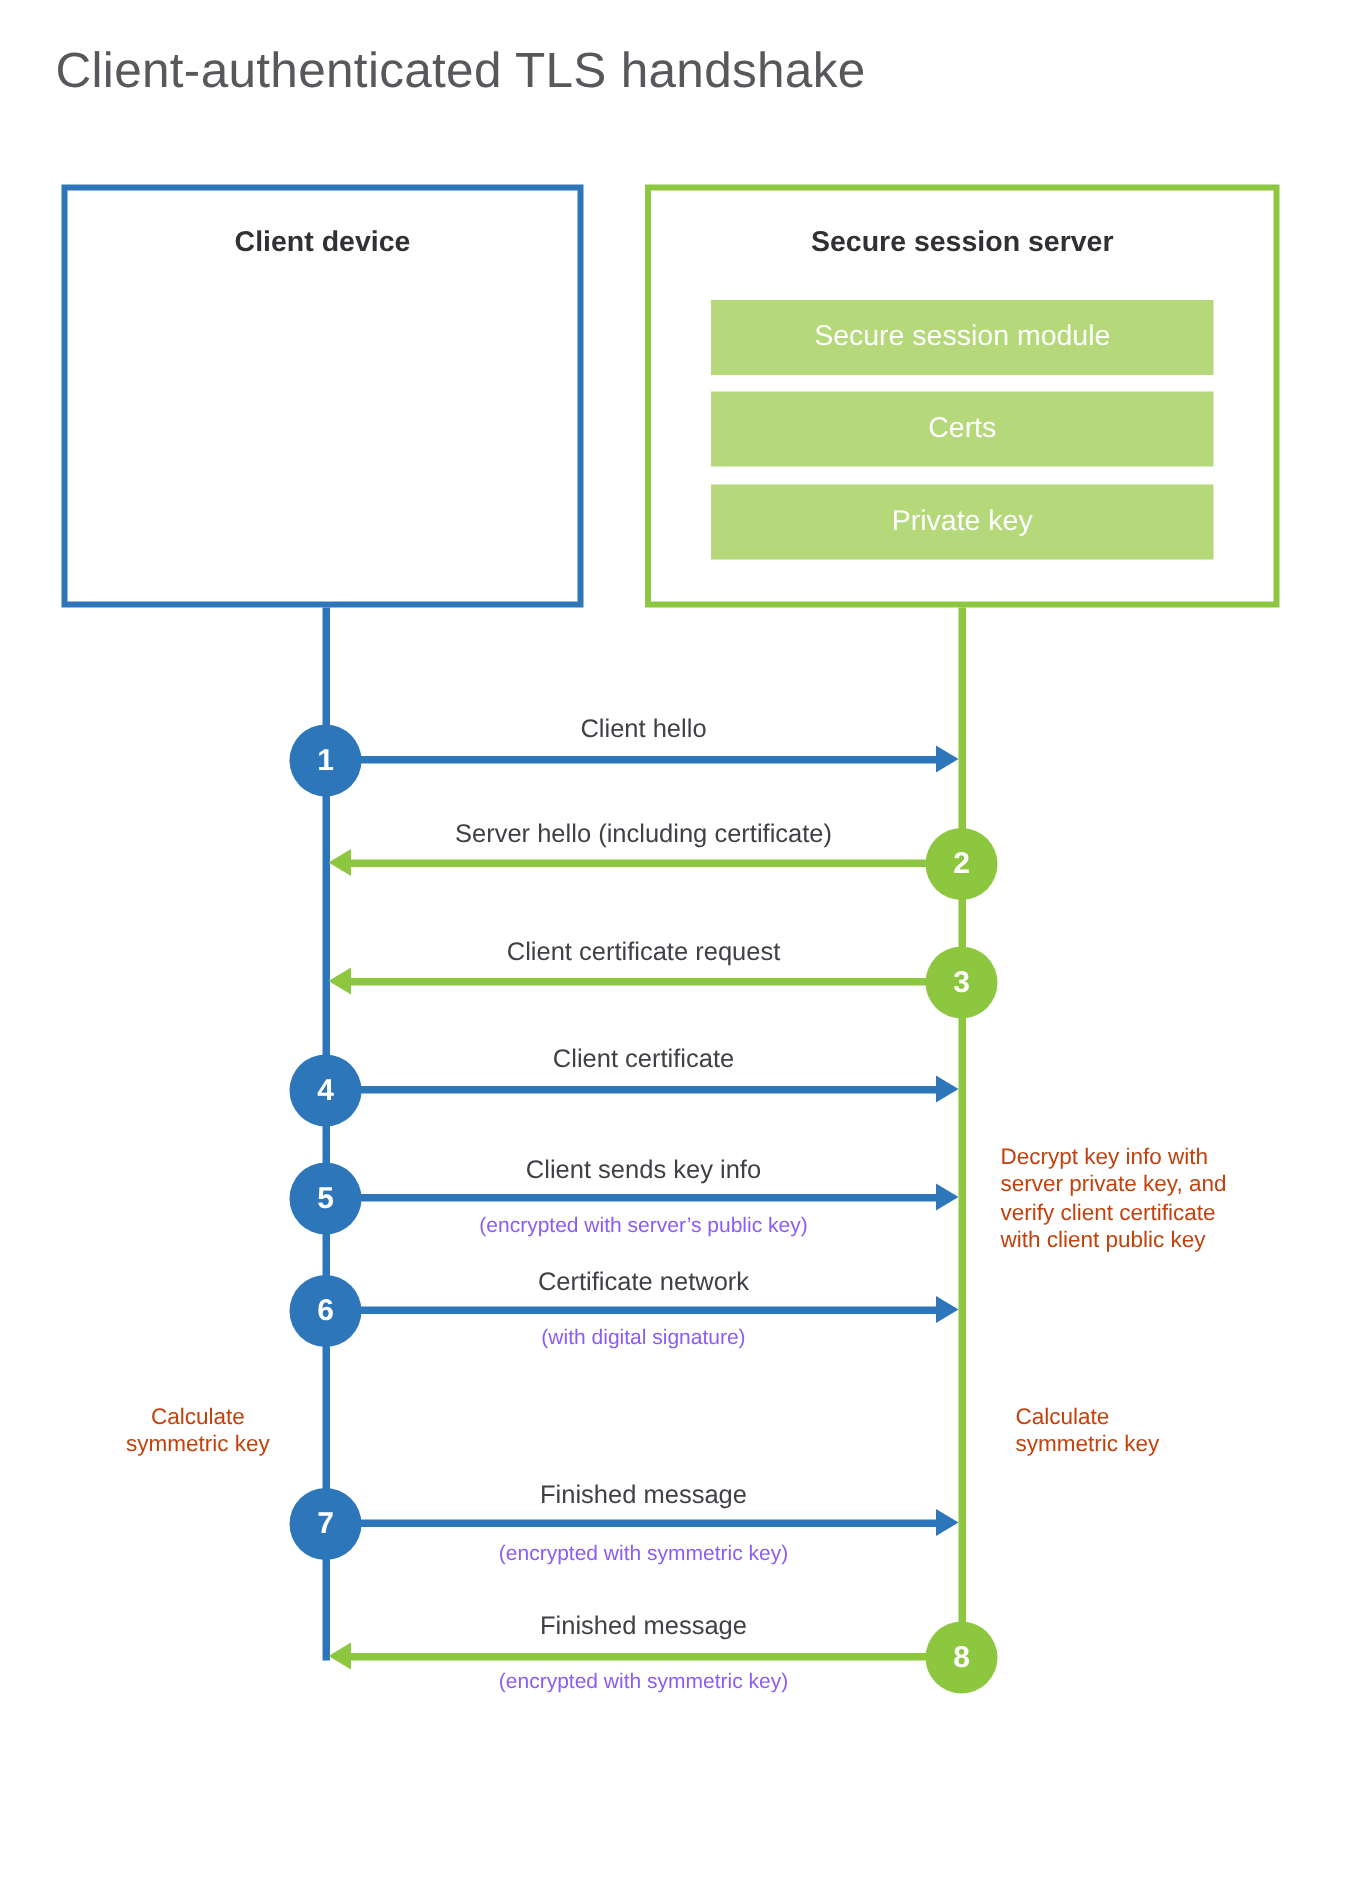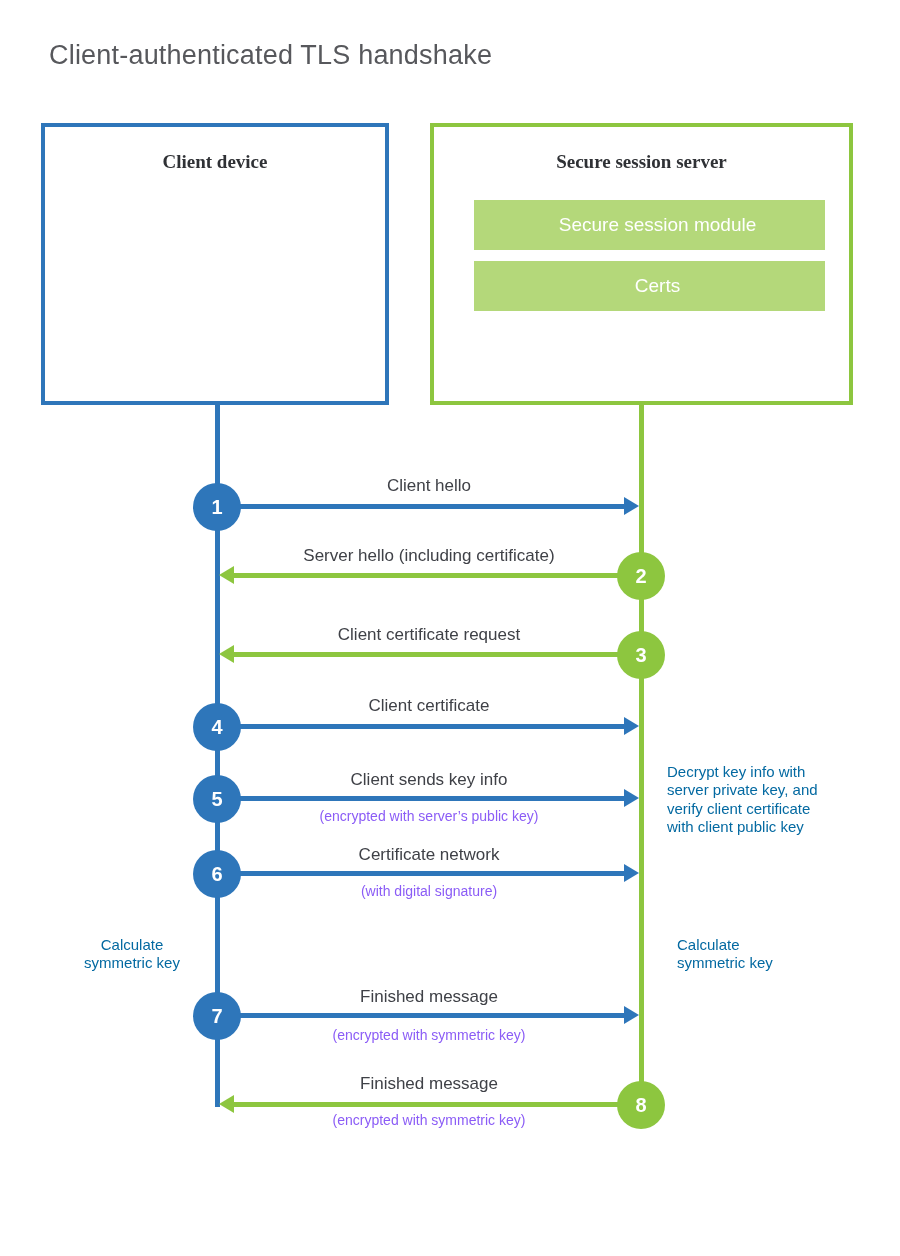--- a/index.html
+++ b/index.html
@@ -1,41 +1,41 @@
 <!DOCTYPE html>
 <html style="--blue: #2e76ba; --blueFill: #5b9bd5; --green: #8dc63f; --greenFill: #b4d87a;"><head>
 <meta charset="utf-8">
 <style>
   html,body{margin:0;padding:0;background:#ffffff;}
   .canvas{
     position:relative;width:900px;height:1256px;background:#ffffff;overflow:hidden;
     font-family:"Liberation Sans","DejaVu Sans",sans-serif;
   }
   .page-title{
-    position:absolute;left:37px;top:28px;margin:12px;
-    font-size:27px;font-weight:400;color:#57585c;letter-spacing:.2px;
+    position:absolute;left:37px;top:28px;margin:0;
+    font-size:33px;font-weight:400;color:#57585c;letter-spacing:.2px;
   }
   
   .actor-box{position:absolute;top:123px;height:274px;background:#fff;}
   .actor-box.client{left:41px;width:340px;border:4px solid var(--blue);}
   .actor-box.server{left:430px;width:415px;border:4px solid var(--green);}
   .box-title{
     position:absolute;left:0;right:0;top:24px;text-align:center;
-    font-size:19px;font-weight:700;color:#2f3135;font-family:Liberation Serif, serif;
+    font-size:19px;font-weight:700;color:#2f3135;
   }
   .client-module{
     position:absolute;left:33px;top:72px;width:276px;height:174px;
     background:var(--blueFill);color:#ffffff;font-size:19px;
     display:flex;align-items:center;justify-content:center;text-align:center;
     white-space:pre-line;line-height:1.45;
   }
   .server-bar{
     position:absolute;left:40px;width:335px;height:50px;
     background:var(--greenFill);color:#ffffff;font-size:19px;
-    display:flex;align-items:center;justify-content:center;text-align:center;padding-left:16px;
+    display:flex;align-items:center;justify-content:center;text-align:center;
   }
   .server-bar.b0{top:73px;} .server-bar.b1{top:134px;} .server-bar.b2{top:196px;}
   
   .vline{position:absolute;width:5px;z-index:1;}
   .vline.blue{left:215px;top:405px;height:702px;background:var(--blue);}
   .vline.green{left:639px;top:405px;height:700px;background:var(--green);}
   
   .arr{position:absolute;height:5px;z-index:2;}
   .arr.r{left:217px;width:407px;background:var(--blue);}
   .arr.r::after{
@@ -60,21 +60,21 @@
   
   .msg-label{
     position:absolute;left:217px;width:424px;text-align:center;
     font-size:17px;color:#3f4147;
   }
   .msg-sub{
     position:absolute;left:217px;width:424px;text-align:center;
     font-size:14px;color:#8b5cf6;
   }
   .side-note{
-    position:absolute;font-size:15px;color:#0369a1;line-height:1.22;
+    position:absolute;font-size:15px;color:#c2410c;line-height:1.22;
     white-space:pre-line;
   }
   .note-decrypt{left:667px;top:763px;width:172px;}
   .note-calc-left{left:62px;top:936px;width:140px;text-align:center;}
   .note-calc-right{left:677px;top:936px;width:140px;text-align:left;}
 </style>
 </head>
 <body>
 
 <div class="canvas">
@@ -82,20 +82,21 @@
   <h1 class="page-title">Client-authenticated TLS handshake</h1>
 
   <div class="actor-box client">
     <div class="box-title">Client device</div>
   </div>
 
   <div class="actor-box server">
     <div class="box-title">Secure session server</div>
     <div class="server-bar b0">Secure session module</div>
     <div class="server-bar b1">Certs</div>
+    <div class="server-bar b2">Private key</div>
   </div>
 
   <div class="vline blue"></div>
   <div class="vline green"></div>
 
   <div class="msg-label" style="top:476px">Client hello</div>
   <div class="arr r" style="top:504px"></div>
   <div class="step-circle c-blue" style="top:483px">
     <span>1</span>
   </div>

